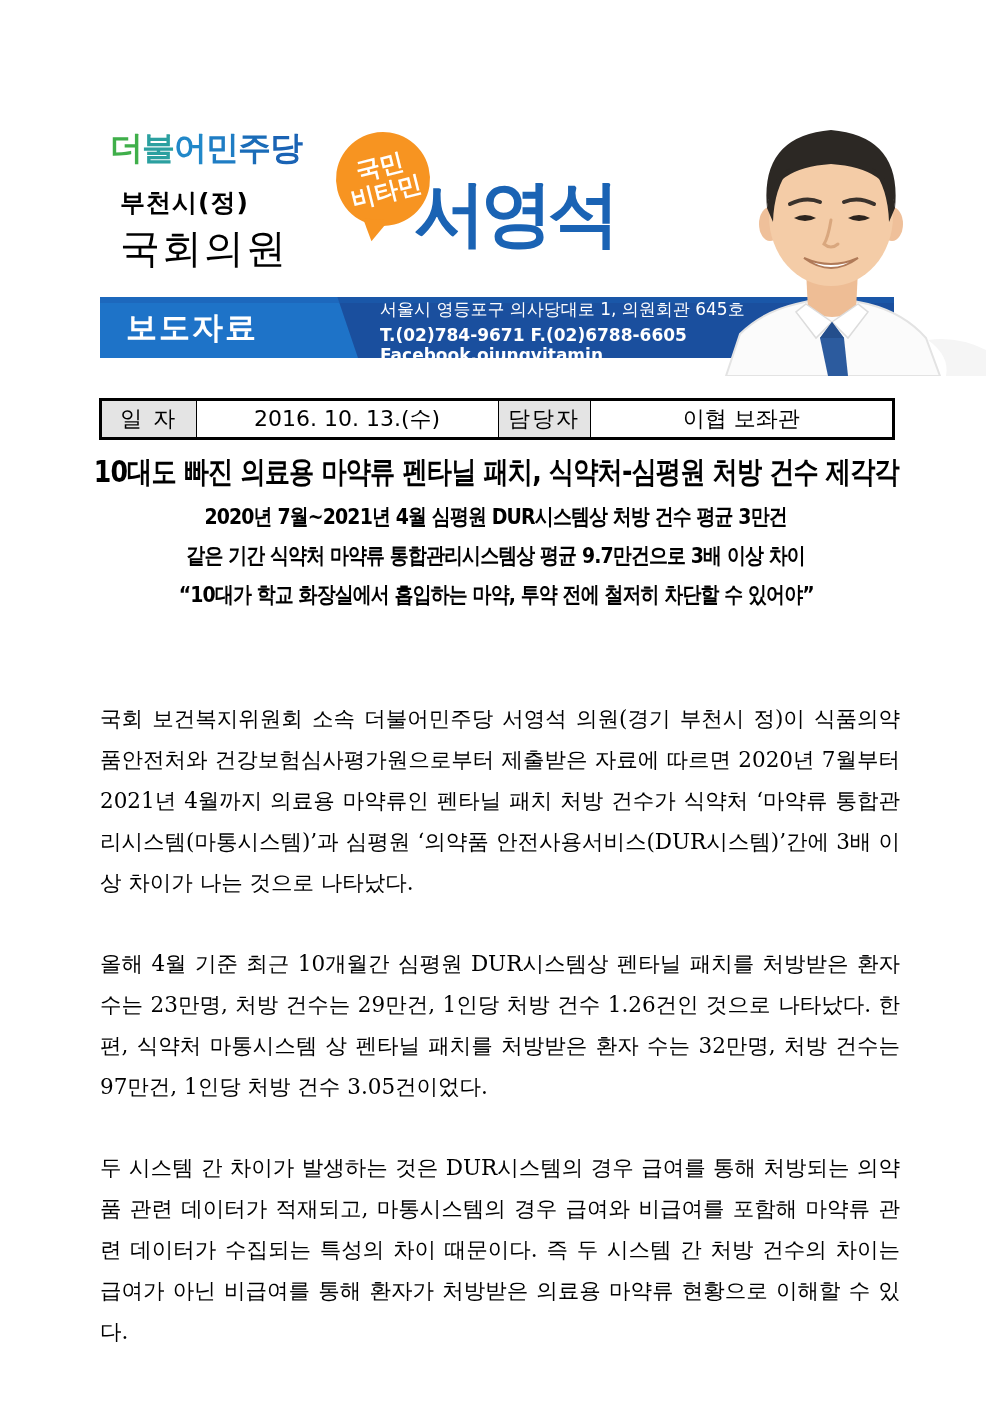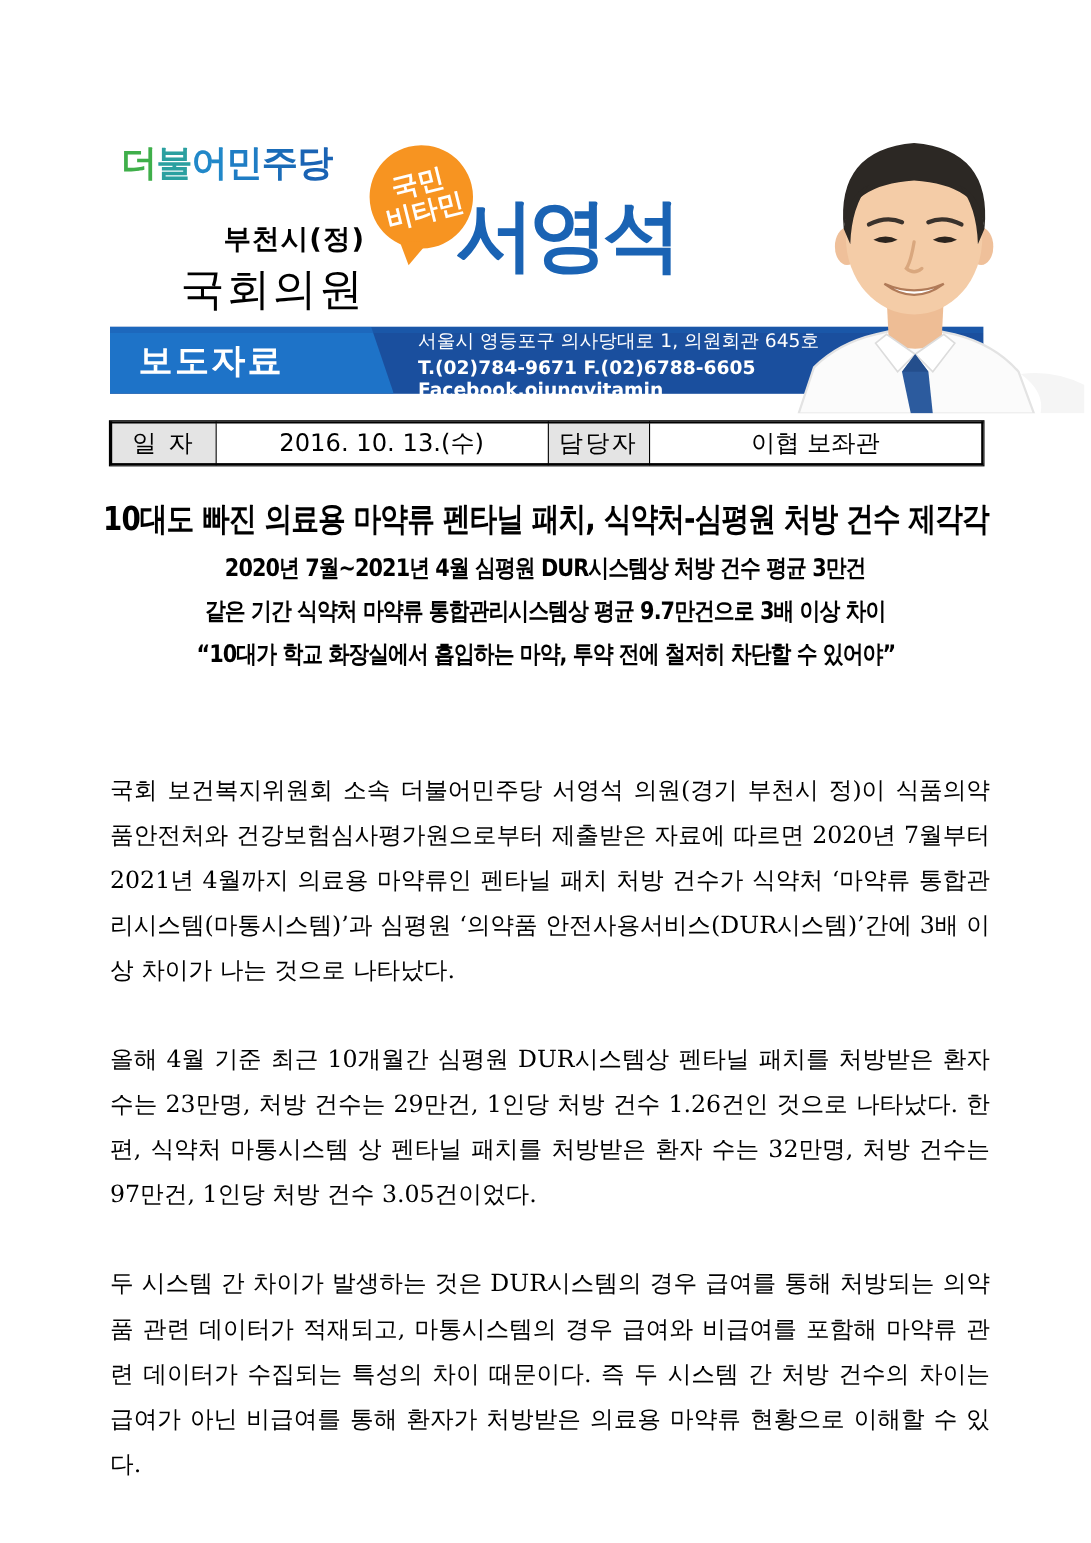--- a/index.html
+++ b/index.html
@@ -10,21 +10,21 @@
     font-family:"DejaVu Sans","Liberation Sans",sans-serif;
     color:#000;
   }
 
   
   .party-logo {
     position:absolute; left:110px; top:126px;
     font-size:33px; font-weight:900; letter-spacing:-1px; white-space:nowrap;
   }
   .district-block {
-    position:absolute; left:120px; top:200px; width:212px; text-align:right;
+    position:absolute; left:120px; top:186px; width:212px; text-align:left;
   }
   .district { font-size:25px; font-weight:600; letter-spacing:1px; }
   .role { font-size:40px; font-weight:400; letter-spacing:2px; margin-top:2px; }
 
   .vitamin-badge {
     position:absolute; left:336px; top:132px; width:94px; height:94px;
     background:#f79421; border-radius:50%;
     display:flex; flex-direction:column; align-items:center; justify-content:center;
     transform:rotate(-14deg);
     color:#fff; font-weight:900; font-size:24px; line-height:26px; text-align:center;
@@ -65,21 +65,21 @@
   .press-bar .info .contact { font-size:17px; font-weight:700; margin-top:4px; }
 
   
   .portrait {
     position:absolute; left:678px; top:112px; width:308px; height:264px;
     z-index:4; overflow:hidden;
   }
 
   
   .info-table {
-    position:absolute; left:100px; top:383px; width:794px; height:38px;
+    position:absolute; left:100px; top:399px; width:794px; height:38px;
     border-collapse:collapse; table-layout:fixed;
     font-size:22px;
   }
   .info-table td {
     border:1px solid #000; text-align:center; vertical-align:middle; padding:3px 4px;
   }
   .info-table { border:2px solid #000; outline:1px solid #000; outline-offset:0; }
   .info-table td.hdr { background:#e4e4e4; letter-spacing:2px; }
 
   

